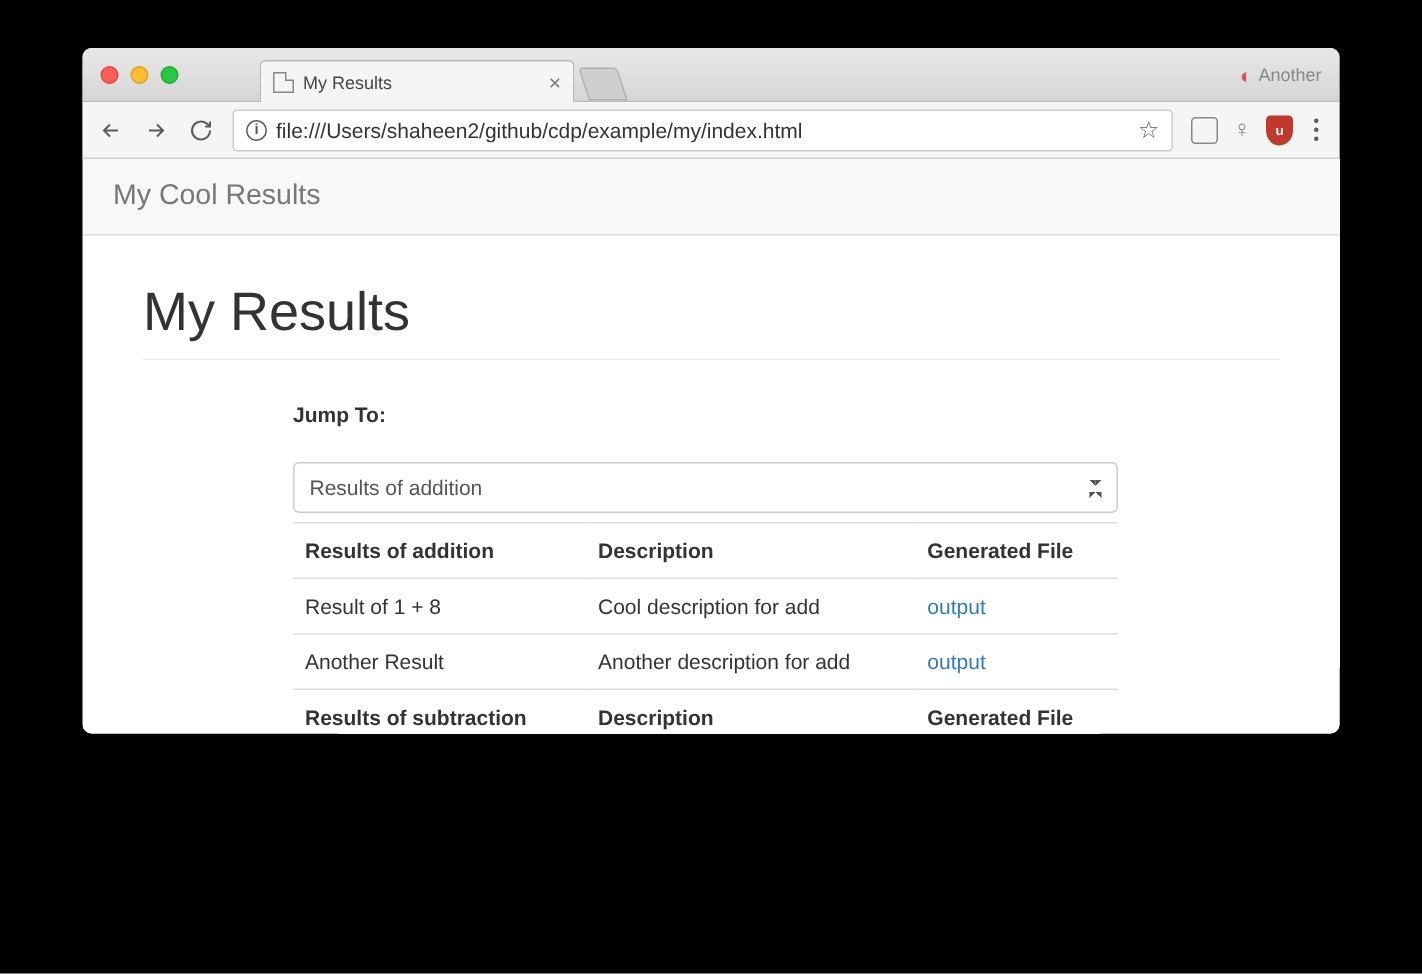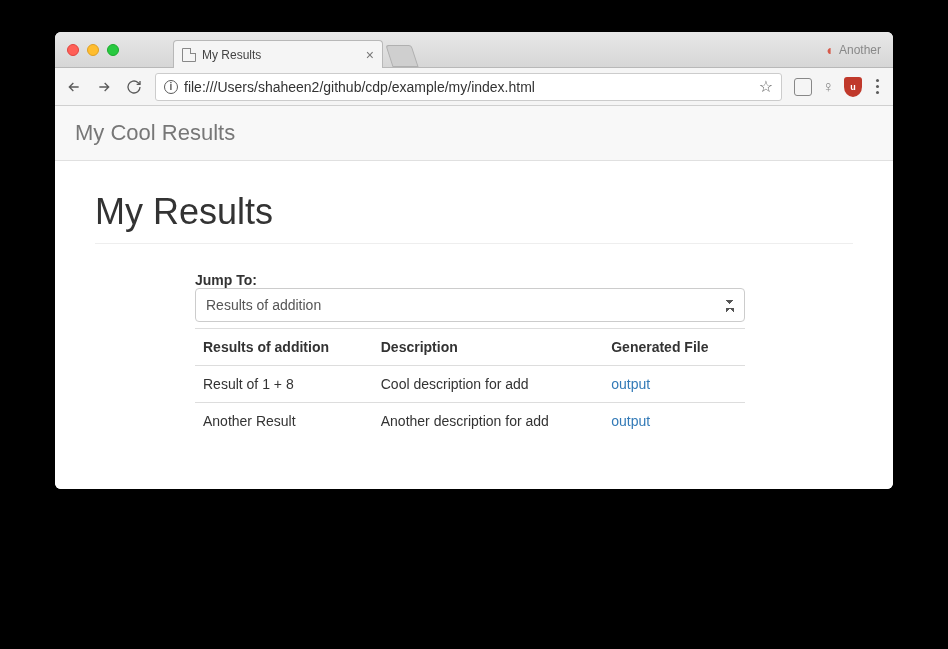--- a/index.html
+++ b/index.html
@@ -163,40 +163,40 @@
     .content {
       flex: 1;
       overflow: auto;
       background: #fff;
     }
     .page-header-bar {
       background: #f8f8f8;
       border-bottom: 1px solid #e0e0e0;
       padding: 14px 20px;
       color: #777;
-      font-size: 22px;
+      font-size: 19px;
     }
     .page-body {
       padding: 30px 40px;
     }
     .page-title {
       font-size: 36px;
       font-weight: 500;
       color: #333;
       margin-bottom: 10px;
     }
     .hr { border: none; border-top: 1px solid #eee; margin-bottom: 28px; }
     .jump-section {
       margin-left: 100px;
       max-width: 550px;
     }
     .jump-label {
       font-weight: 700;
       color: #333;
-      margin-bottom: 0;
+      margin-bottom: 24px;
       display: block;
     }
     .jump-select {
       width: 100%;
       height: 34px;
       font-size: 14px;
       color: #555;
       background: #fff;
       border: 1px solid #ccc;
       border-radius: 4px;
@@ -304,18 +304,23 @@
             <tr>
               <td>Result of 1 + 8</td>
               <td>Cool description for add</td>
               <td><a class="link">output</a></td>
             </tr>
             <tr>
               <td>Another Result</td>
               <td>Another description for add</td>
               <td><a class="link">output</a></td>
             </tr>
+            <tr>
+              <th>Results of subtraction</th>
+              <th>Description</th>
+              <th>Generated File</th>
+            </tr>
           </tbody>
         </table>
       </div>
     </div>
   </div>
 </div>
 
 </body></html>

